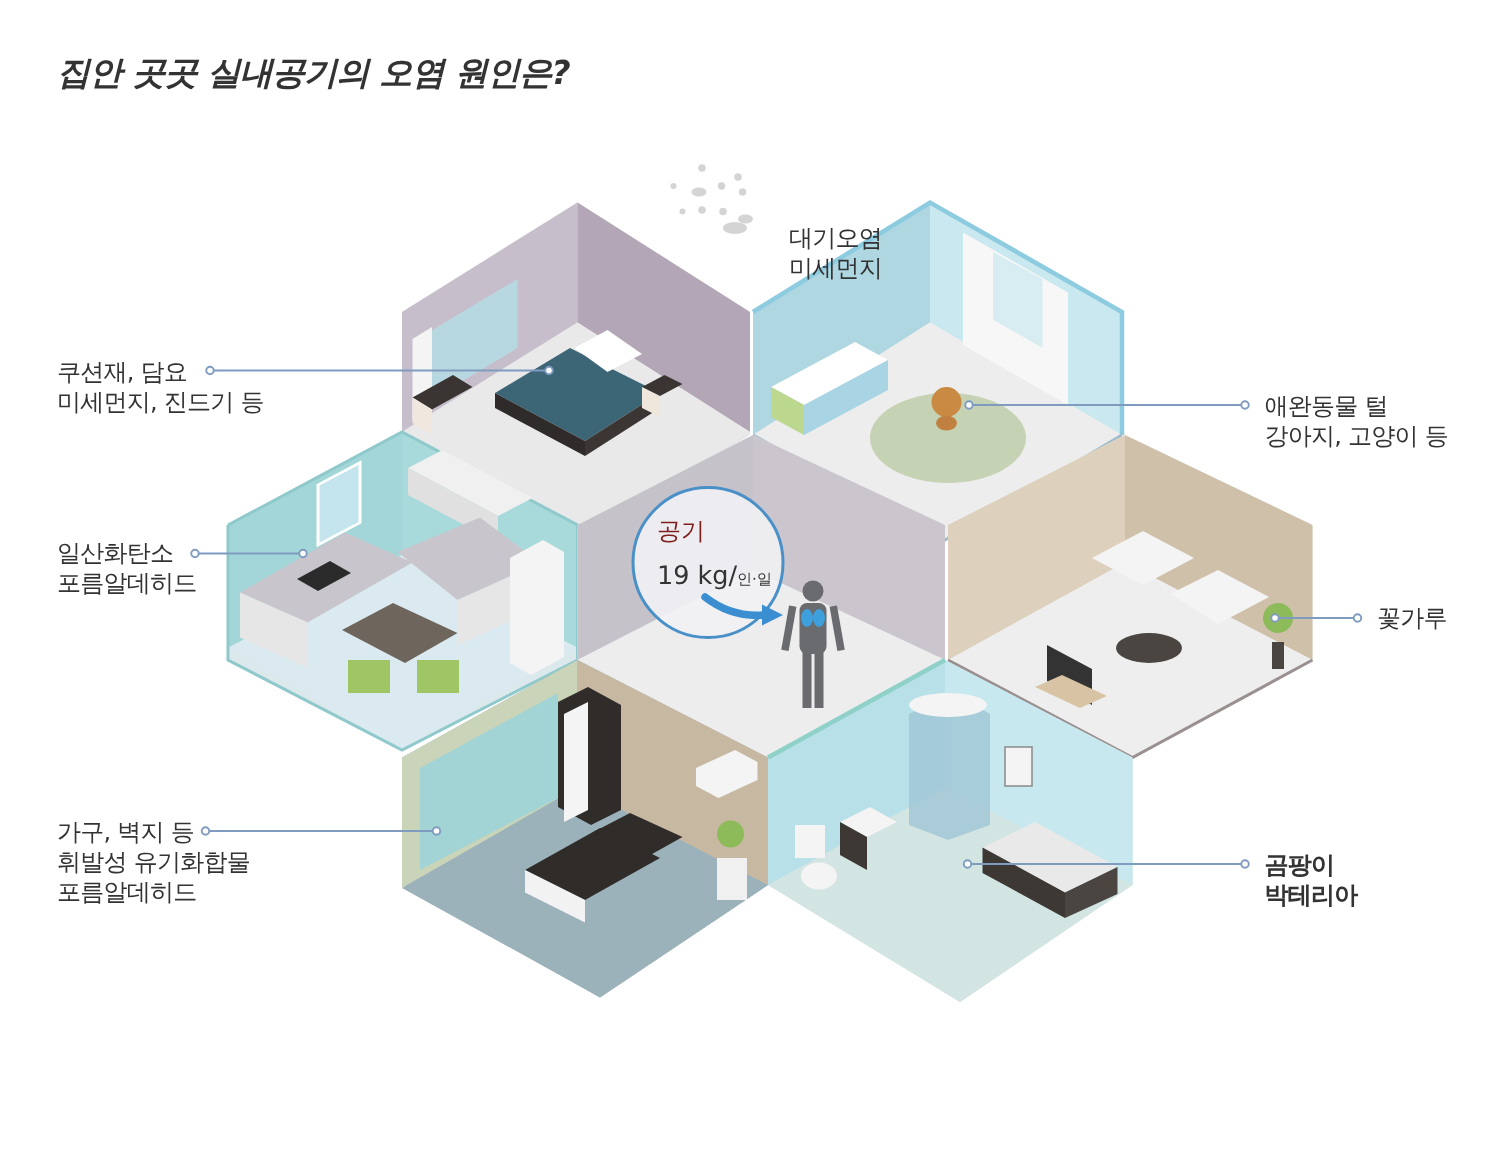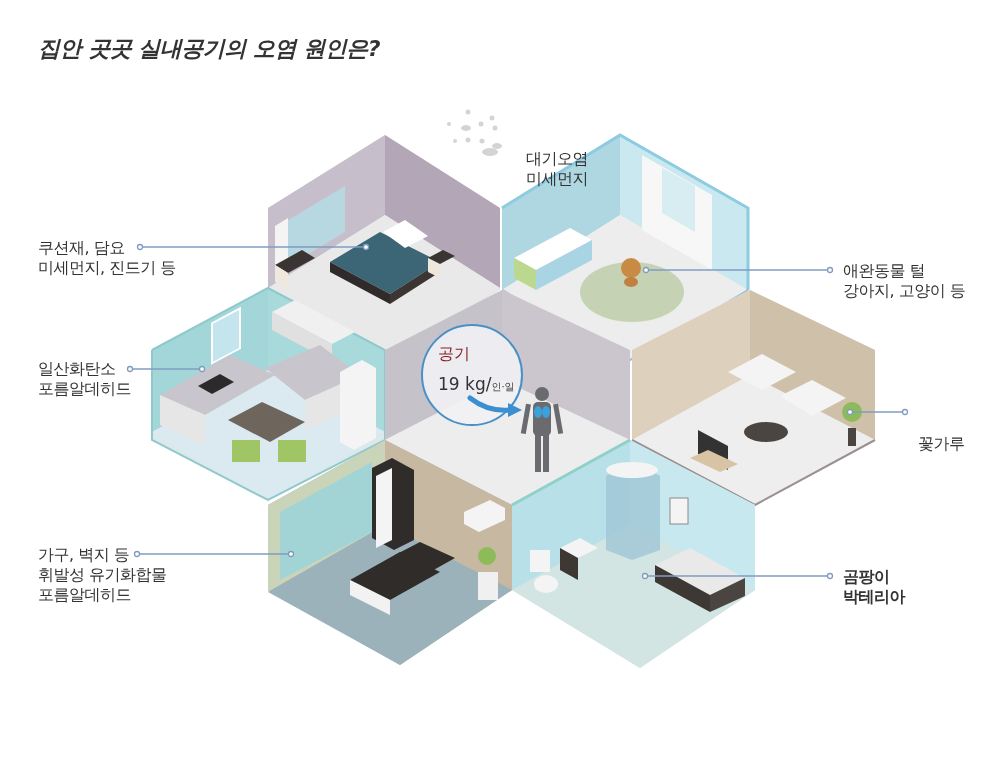--- a/index.html
+++ b/index.html
@@ -234,21 +234,21 @@
 <div class="label" style="left:843px; top:261px;">
   <div>애완동물 털</div>
   <div>강아지, 고양이 등</div>
 </div>
 
 <div class="label" style="left:38px; top:359px;">
   <div>일산화탄소</div>
   <div>포름알데히드</div>
 </div>
 
-<div class="label" style="left:918px; top:402px;margin-top:32px;">
+<div class="label" style="left:918px; top:402px;">
   <div>꽃가루</div>
 </div>
 
 <div class="label" style="left:38px; top:545px;">
   <div>가구, 벽지 등</div>
   <div>휘발성 유기화합물</div>
   <div>포름알데히드</div>
 </div>
 
 <div class="label" style="left:843px; top:567px;font-weight:bold;">

